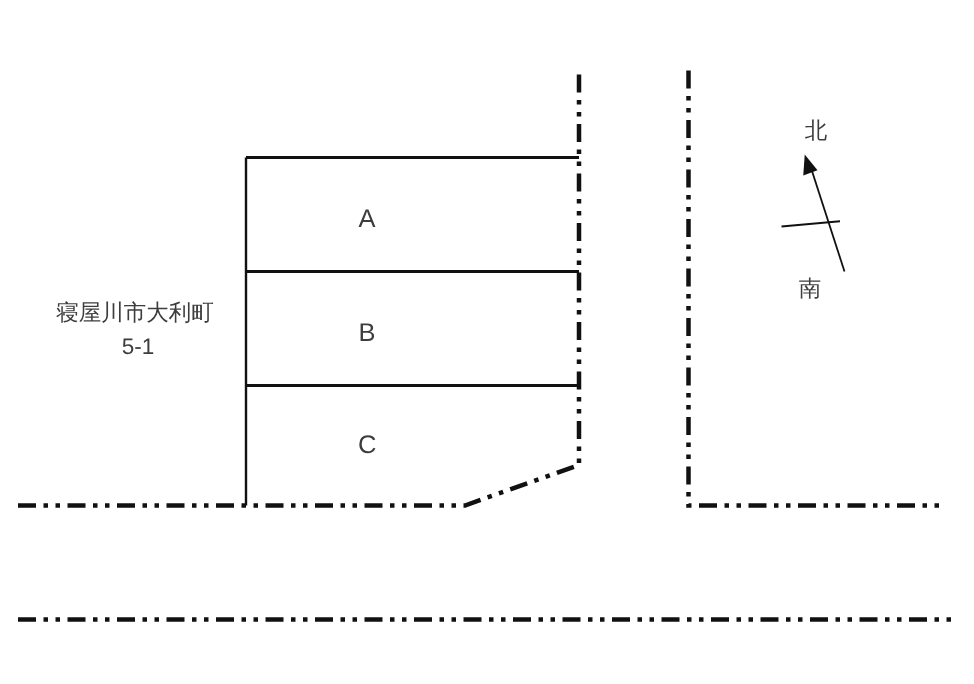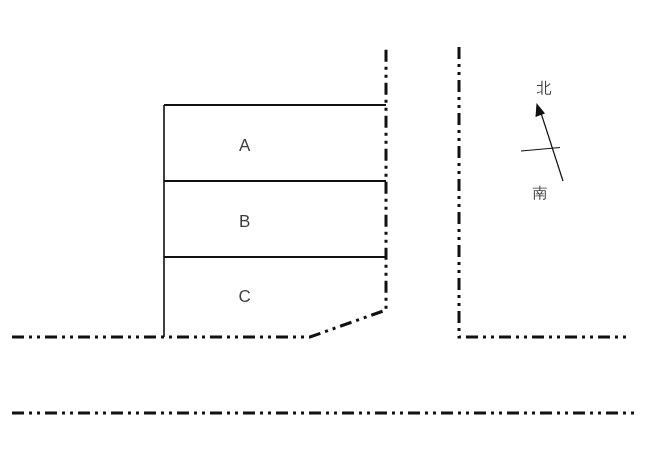--- a/index.html
+++ b/index.html
@@ -59,20 +59,22 @@
     <line x1="164" y1="181" x2="386" y2="181" stroke="#111111" stroke-width="2"></line>
     <line x1="164" y1="257" x2="386" y2="257" stroke="#111111" stroke-width="2"></line>
 
     <g>
       <line x1="563" y1="181" x2="541" y2="113" stroke="#111111" stroke-width="1.2"></line>
       <polygon points="536.5,103 545,113.5 535.5,117" fill="#111111"></polygon>
       <line x1="521" y1="151" x2="560" y2="147.5" stroke="#111111" stroke-width="1.2"></line>
     </g>
   </svg>
 
+  <div class="label address-label" style="left: 20px; top: 201px; width: 140px;">寝屋川市大利町</div>
+  <div class="label address-label" style="left: 22px; top: 224px; width: 140px;">5-1</div>
 
   <div class="label parcel-label" style="left: 225px; top: 137px; width: 40px;">A</div>
   <div class="label parcel-label" style="left: 225px; top: 213px; width: 40px;">B</div>
   <div class="label parcel-label" style="left: 225px; top: 288px; width: 40px;">C</div>
 
   <div class="label compass-label" style="left: 524px; top: 80px; width: 40px;">北</div>
   <div class="label compass-label" style="left: 520px; top: 185px; width: 40px;">南</div>
 
 </div>
 

